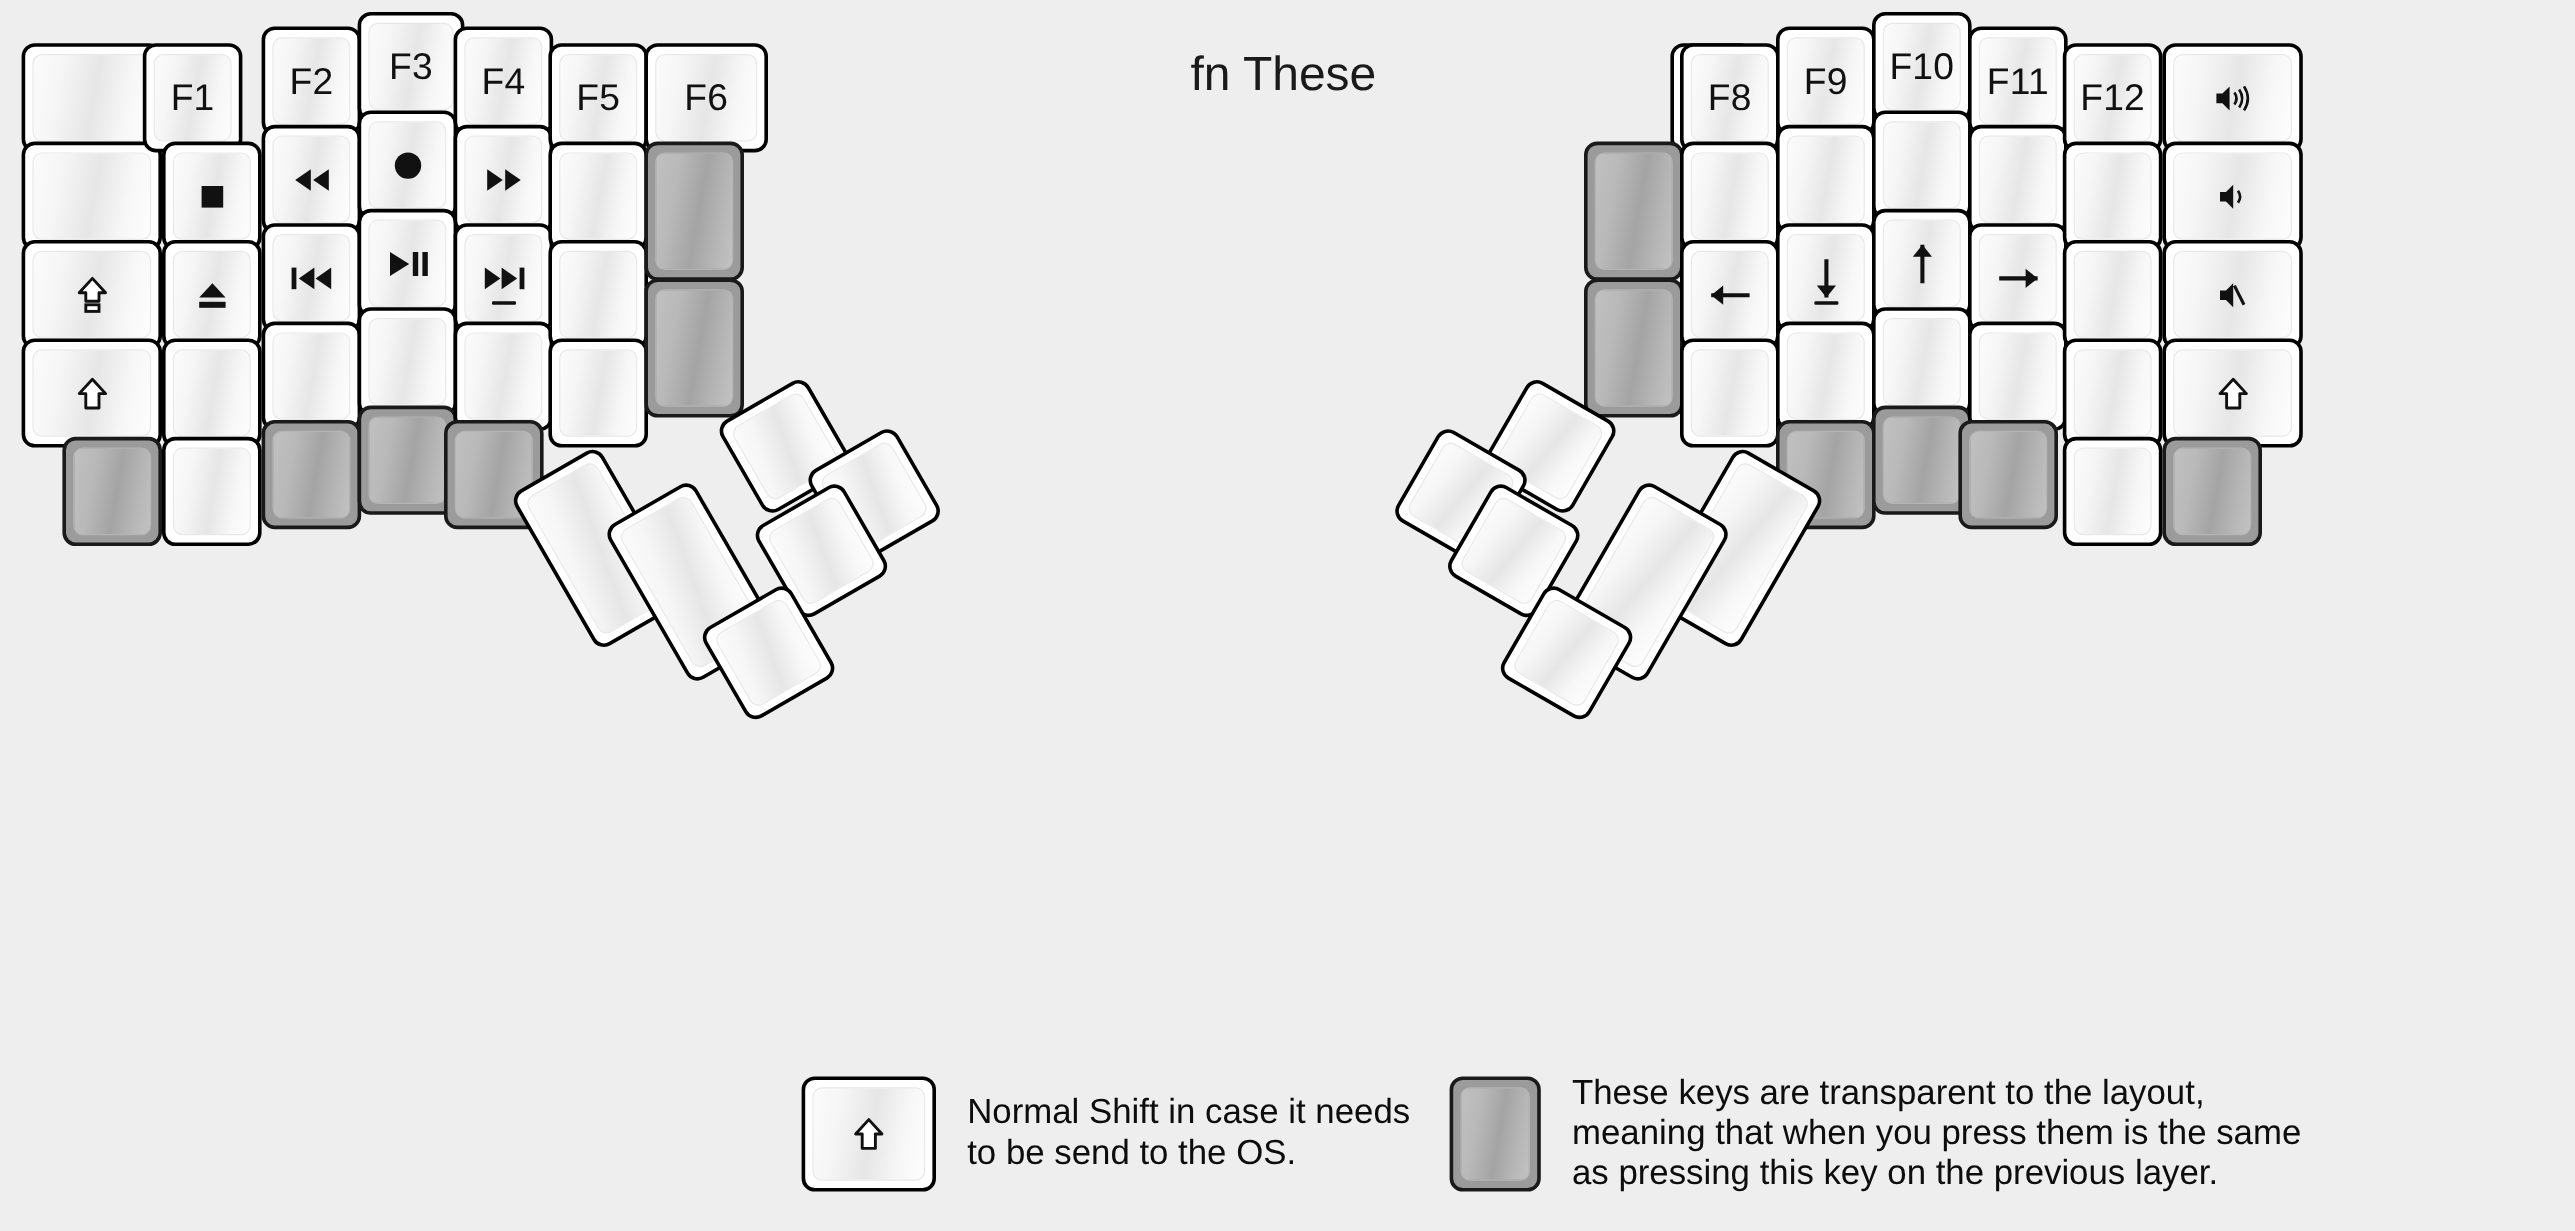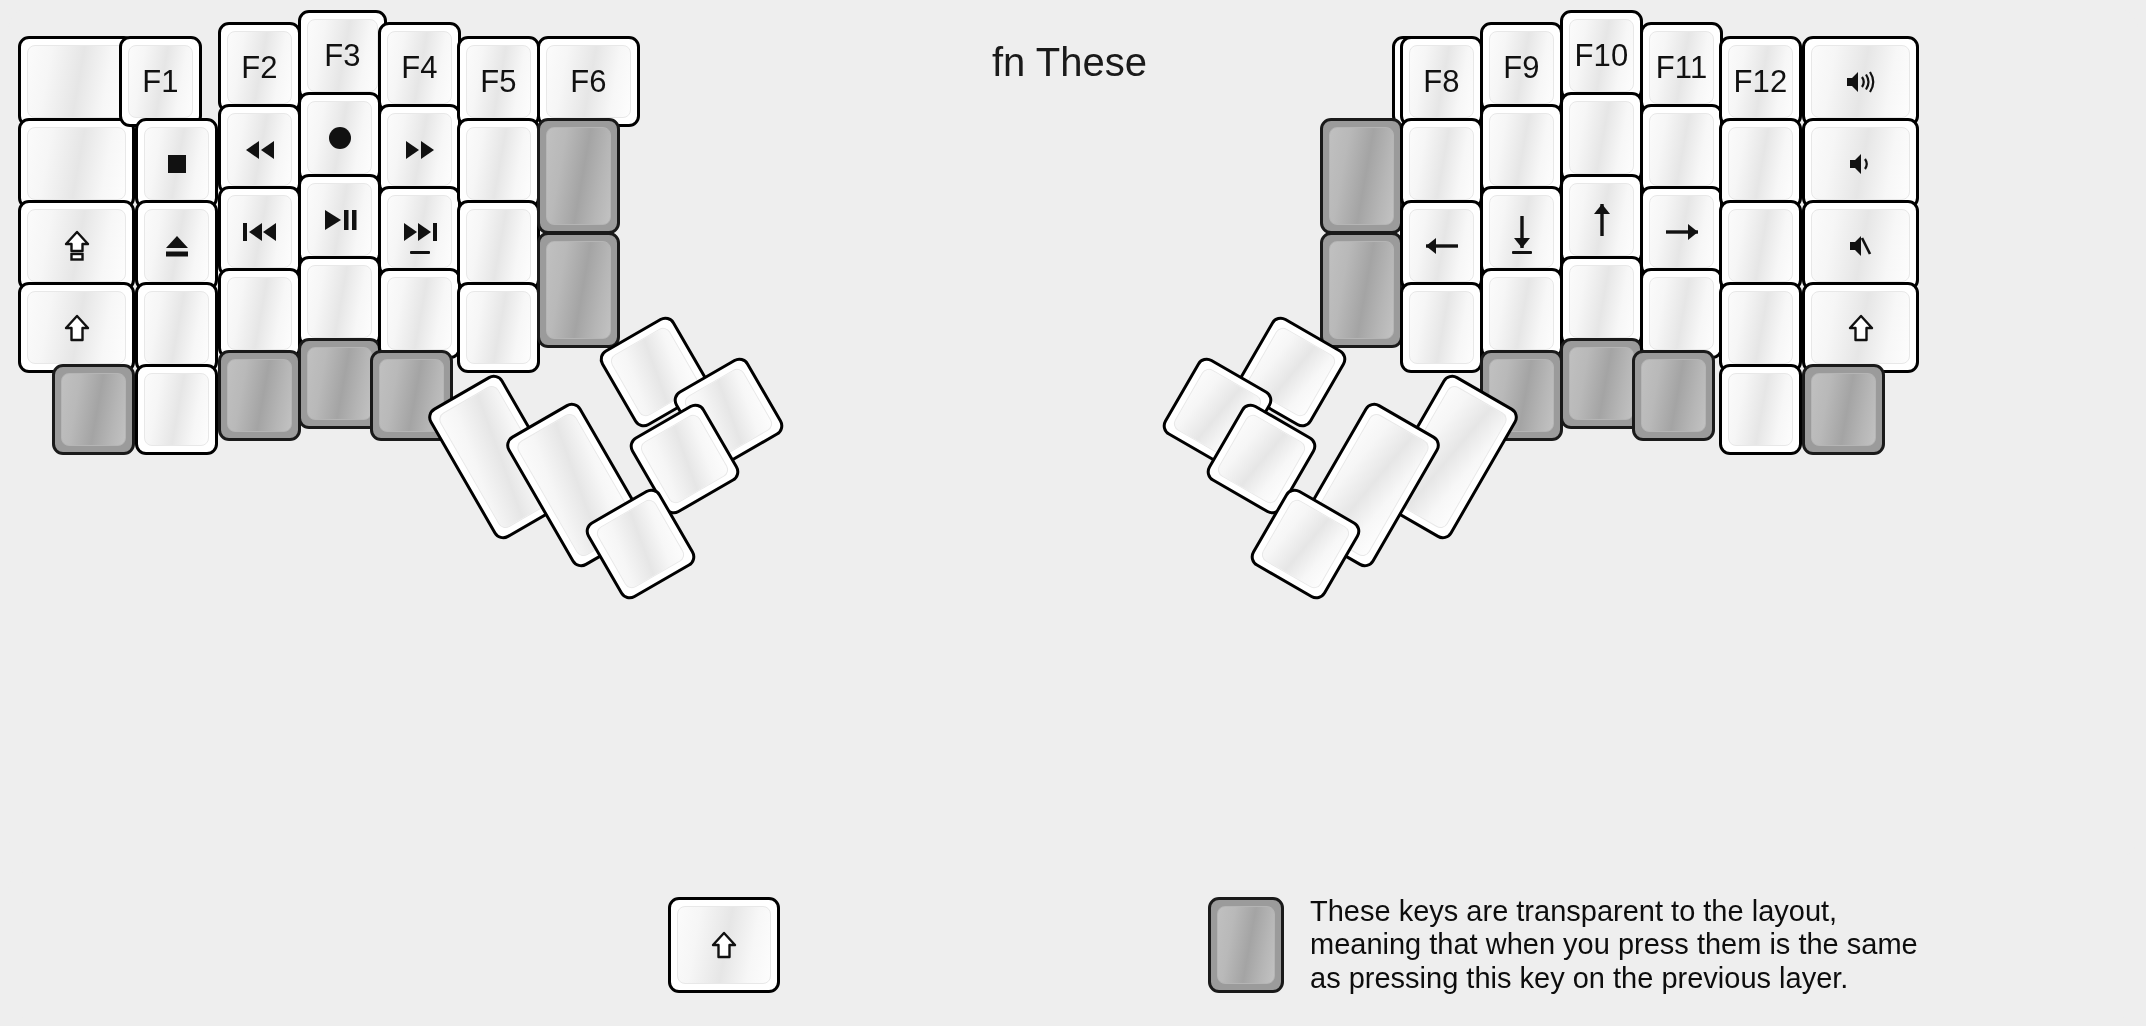--- a/index.html
+++ b/index.html
@@ -507,20 +507,22 @@
   <div class="legend-item" style="left:668px;top:886px;width:600px;height:118px;">
     <div class="legend-key" style="width:112px;height:96px;">
       <div class="cap">
         <span class="legend glyph">
           <svg width="26" height="30" viewBox="0 0 26 30">
             <path d="M13 3 L24 15 L18.5 15 L18.5 27 L7.5 27 L7.5 15 L2 15 Z" fill="#ffffff" stroke="#111" stroke-width="2.4" stroke-linejoin="round"></path>
           </svg>
         </span>
       </div>
     </div>
+    <div class="legend-text">Normal Shift in case it needs
+to be send to the OS.</div>
   </div>
 
   <div class="legend-item" style="left:1208px;top:886px;width:850px;height:118px;">
     <div class="legend-key trans" style="width:76px;height:96px;">
       <div class="cap"></div>
     </div>
     <div class="legend-text">These keys are transparent to the layout,
 meaning that when you press them is the same
 as pressing this key on the previous layer.</div>
   </div>

